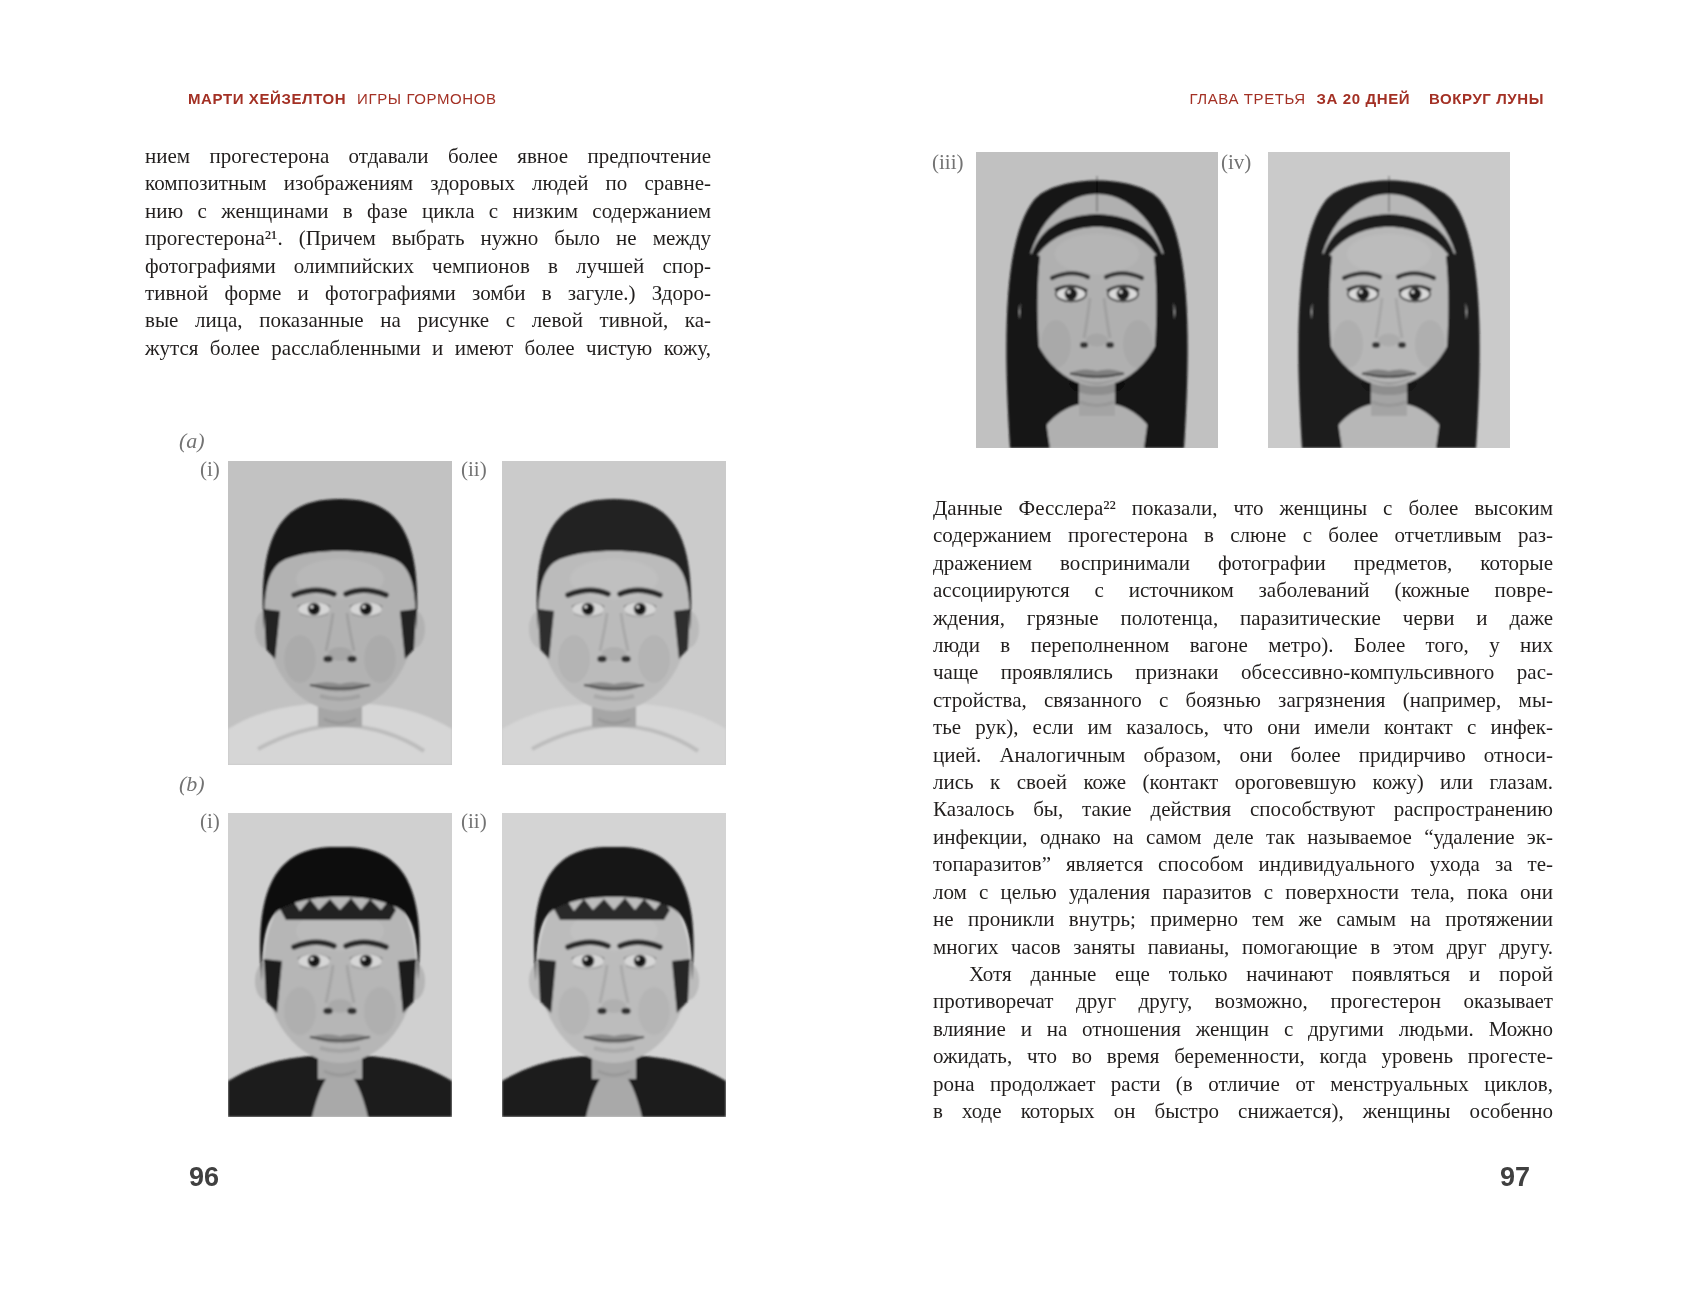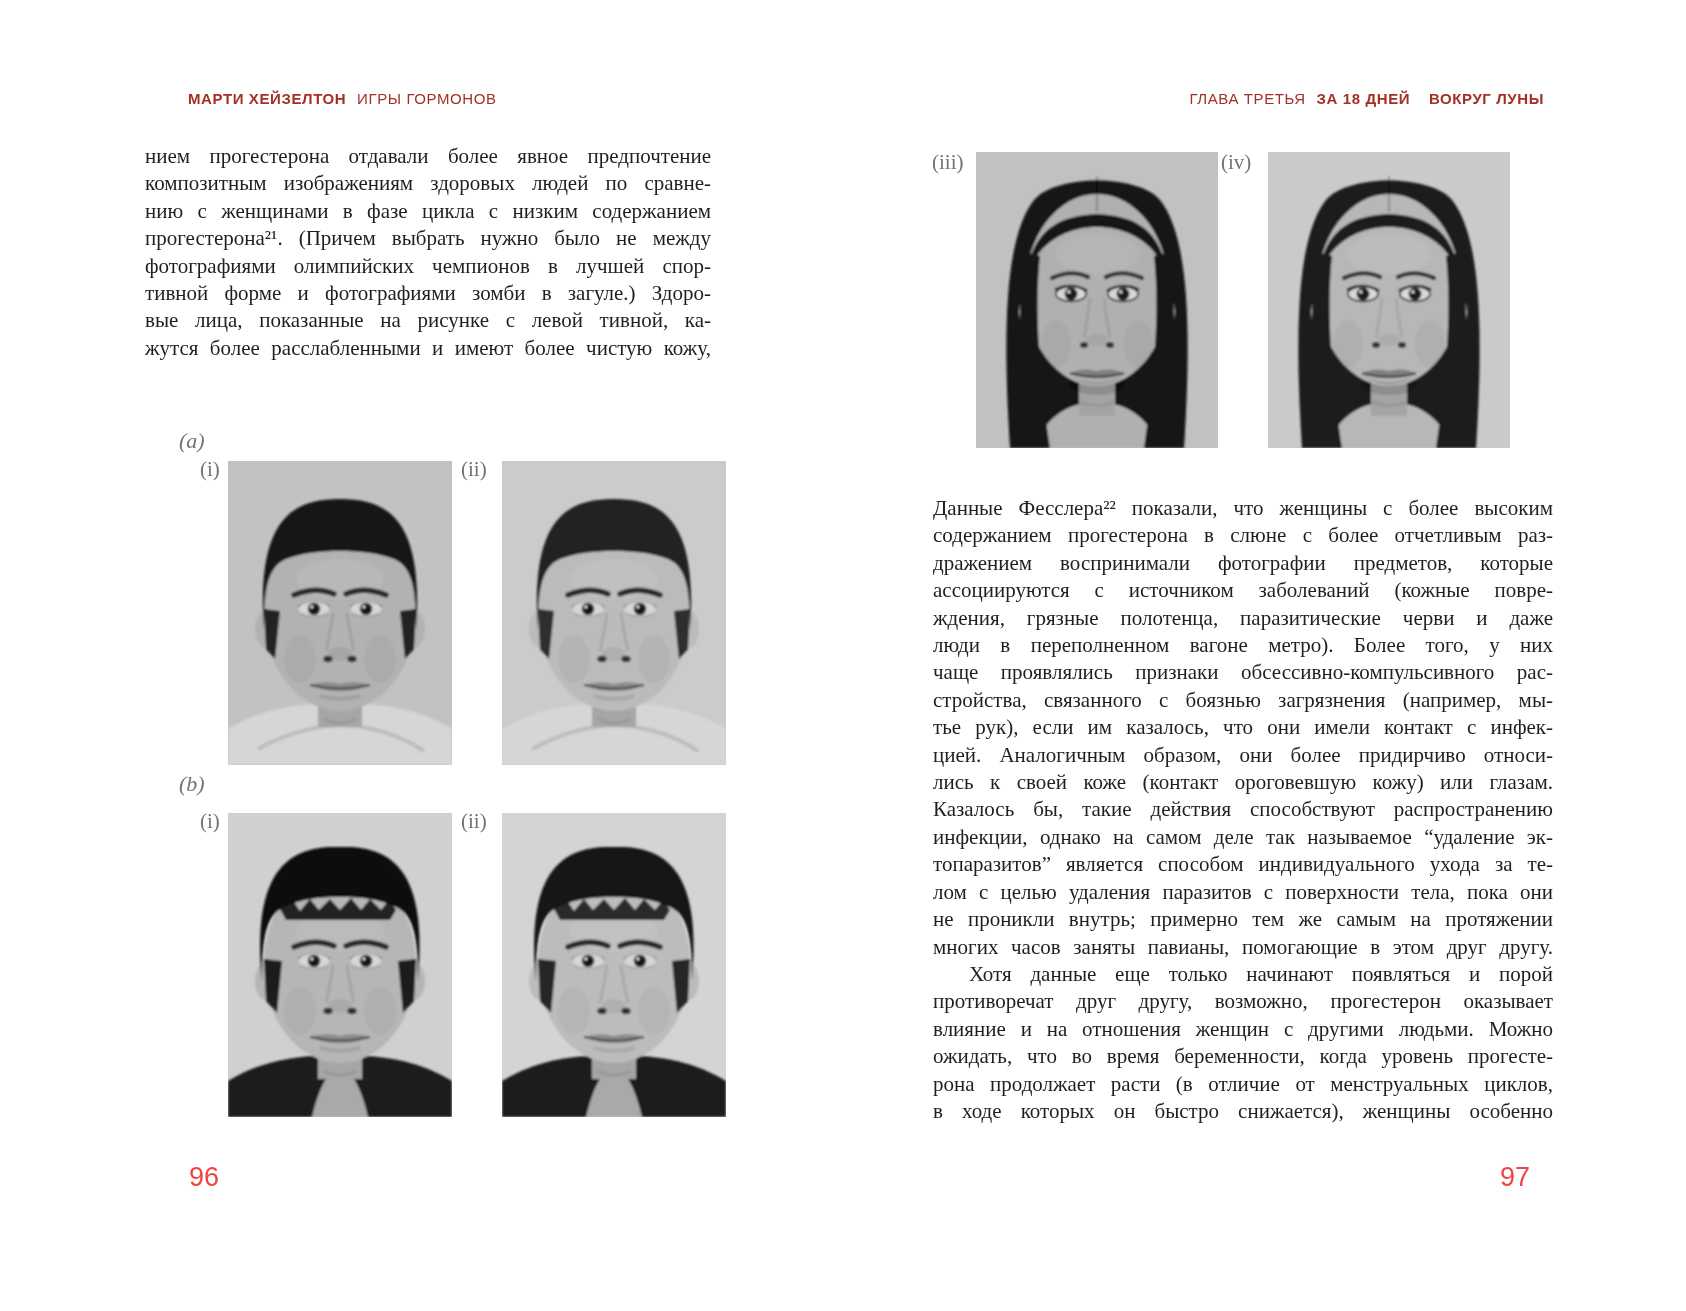--- a/index.html
+++ b/index.html
@@ -53,37 +53,37 @@
   .f-aii{left:502px;top:461px;}
   .f-bi {left:228px;top:813px;}
   .f-bii{left:502px;top:813px;}
   .f-iii{left:976px;top:152px;}
   .f-iv {left:1268px;top:152px;}
 
   
   .page-num{
     position:absolute;top:1162px;
     font-family:"Liberation Sans", sans-serif;
-    font-weight:400;font-size:27px;color:#ef4444;
+    font-weight:700;font-size:27px;color:#404040;
   }
   .pn-left{left:189px;}
   .pn-right{right:156px;}
 </style>
 </head>
 <body>
 
 <div class="spread">
 
   <div class="running-head rh-left">
     <span class="bold">МАРТИ ХЕЙЗЕЛТОН</span>
     <span class="sp">ИГРЫ ГОРМОНОВ</span>
   </div>
   <div class="running-head rh-right">
     <span>ГЛАВА ТРЕТЬЯ</span>
-    <span class="bold sp">ЗА 18 ДНЕЙ</span>
+    <span class="bold sp">ЗА 20 ДНЕЙ</span>
     <span class="bold gap">ВОКРУГ ЛУНЫ</span>
   </div>
 
   <div class="textcol col-left" id="left-paragraph">
       <div class="line">нием прогестерона отдавали более явное предпочтение</div>
       <div class="line">композитным изображениям здоровых людей по сравне-</div>
       <div class="line">нию с женщинами в фазе цикла с низким содержанием</div>
       <div class="line">прогестерона²¹. (Причем выбрать нужно было не между</div>
       <div class="line">фотографиями олимпийских чемпионов в лучшей спор-</div>
       <div class="line">тивной форме и фотографиями зомби в загуле.) Здоро-</div>

